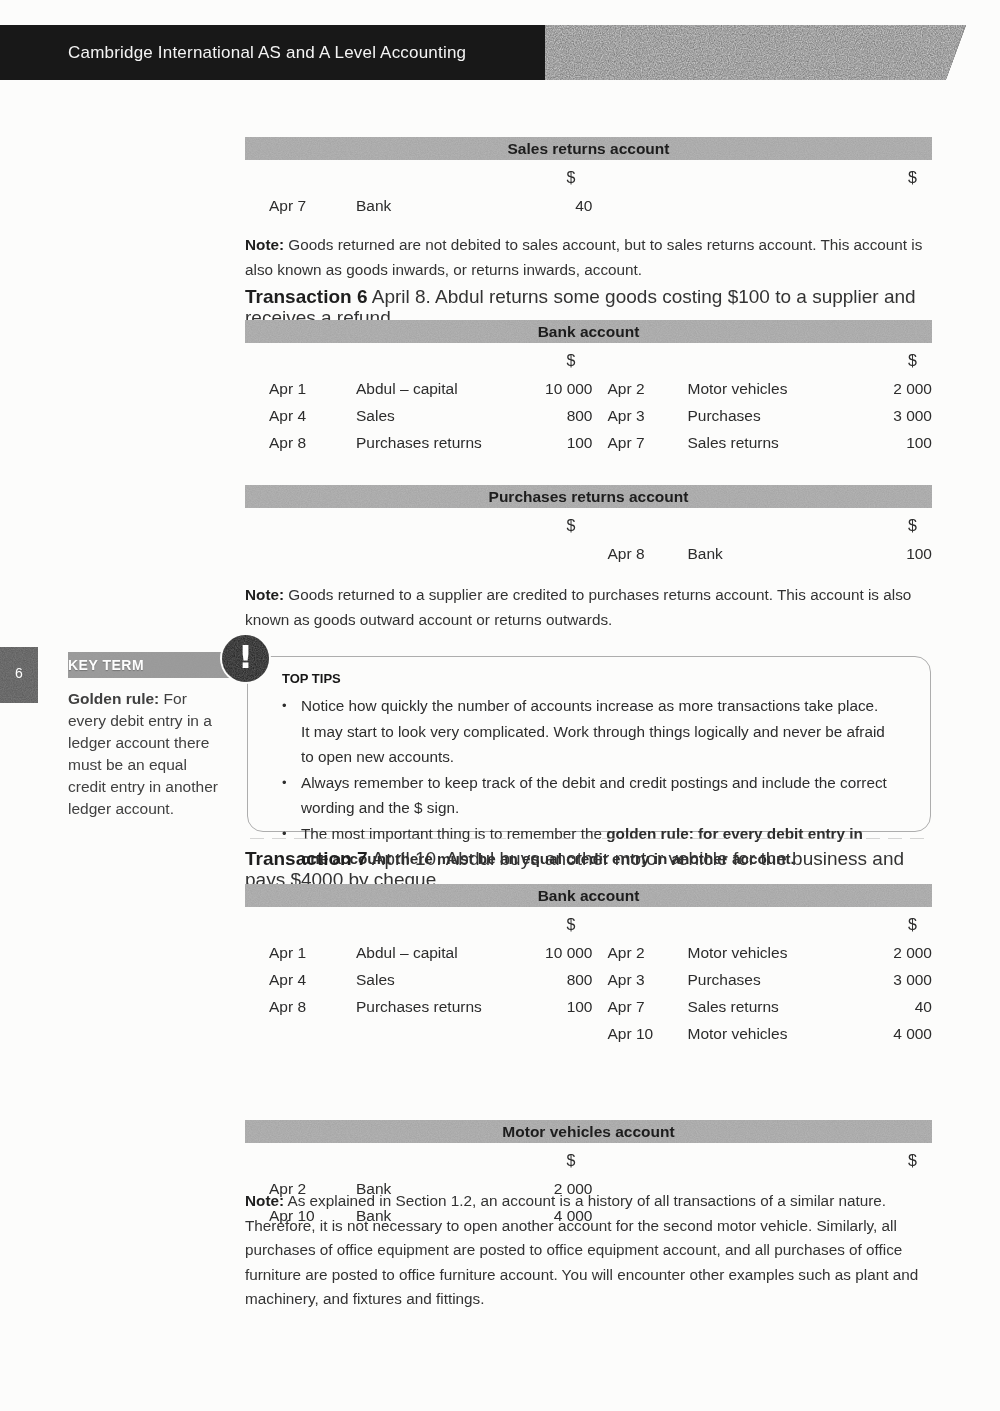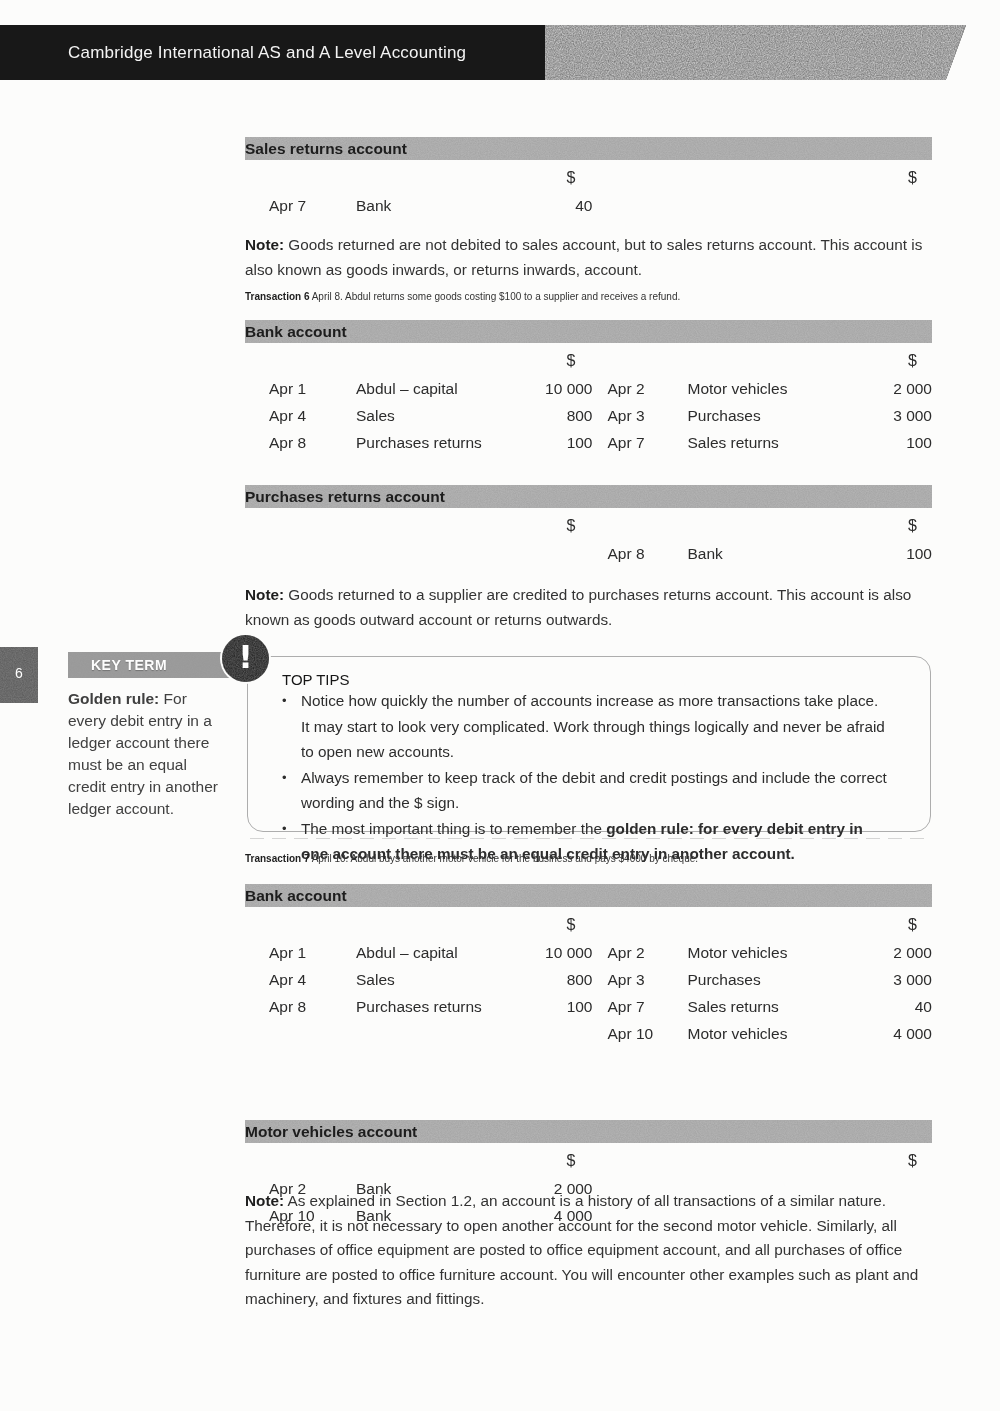--- a/index.html
+++ b/index.html
@@ -24,21 +24,21 @@
     position:absolute; left:68px; top:0; height:55px; line-height:55px;
     color:#f4f4f4; font-size:17px; font-weight:500; letter-spacing:.2px;
   }
   
   .noise { position:absolute; inset:0; width:100%; height:100%; opacity:.55; pointer-events:none; }
   .noise-strong { opacity:.95; }
   
   .account { position:absolute; left:245px; width:687px; }
   .acc-bar {
     position:relative; height:23px; background:#b7b7b7; overflow:hidden;
-    text-align:left;
+    text-align:center;
   }
   .acc-title {
     position:relative; z-index:2; font-weight:bold; font-size:15.5px;
     color:#1d1d1d; line-height:23px;
   }
   .trow {
     display:grid;
     grid-template-columns:87px 1fr 92px 15px 80px 1fr 100px;
     font-size:15.5px; line-height:27px; color:#2c2c2c;
   }
@@ -48,49 +48,49 @@
   .dollar-row .ramt { padding-right:15px; }
   .tbody { margin-top:1px;margin-left:24px; }
   
   .note {
     position:absolute; left:245px; width:692px;
     font-size:15.3px; line-height:24.5px; color:#333;
   }
   .note b, .transaction b { color:#1e1e1e; }
   .transaction {
     position:absolute; left:245px; width:700px;
-    font-size:10px; line-height:21px; color:#333;
+    font-size:19px; line-height:21px; color:#333;
   }
   
   .page-badge {
     position:absolute; left:0; top:647px; width:38px; height:56px;
     background:#585858; overflow:hidden;
     color:#fff; font-size:14px; text-align:center; line-height:52px;
   }
   .page-badge span { position:relative; z-index:2; }
   .key-term-bar {
     position:absolute; left:68px; top:652px; width:168px; height:26px;
     background:#9d9d9d; overflow:hidden;
   }
   .key-term-bar span {
-    position:relative; z-index:2; display:block; padding-left:23px;
+    position:relative; z-index:2; display:block; padding-left:0;
     font-weight:bold; font-size:14px; letter-spacing:.5px; color:#fdfdfd;
     line-height:26px; text-shadow:0 1px 1px rgba(0,0,0,.25);
   }
   .key-term-text {
     position:absolute; left:68px; top:688px; width:160px;
     font-size:15.5px; line-height:22px; color:#404040;
   }
   
   .tips-box {
     position:absolute; left:247px; top:656px; width:684px; height:176px;
     border:1px solid #adadad; border-radius:16px; background:#fcfcfb;
     padding:14px 40px 0 34px;
   }
-  .tips-heading { font-size:15px; font-weight:normal; color:#161616; }
+  .tips-heading { font-size:13px; font-weight:bold; color:#161616; margin-bottom:7px; }
   .tip { display:flex; font-size:15.3px; line-height:25.5px; color:#2d2d2d; }
   .tip .dot { width:19px; flex:0 0 19px; font-size:13px; }
   .tip p { flex:1; }
   .excl-icon {
     position:absolute; left:222px; top:635px; width:47px; height:47px;
     border-radius:50%; background:#1c1c1c; overflow:hidden;
     color:#fff; text-align:center; font-weight:bold; font-size:32px; line-height:44px;
     font-family:"DejaVu Sans", sans-serif;
     box-shadow:0 0 0 2px #fcfcfb;
   }

